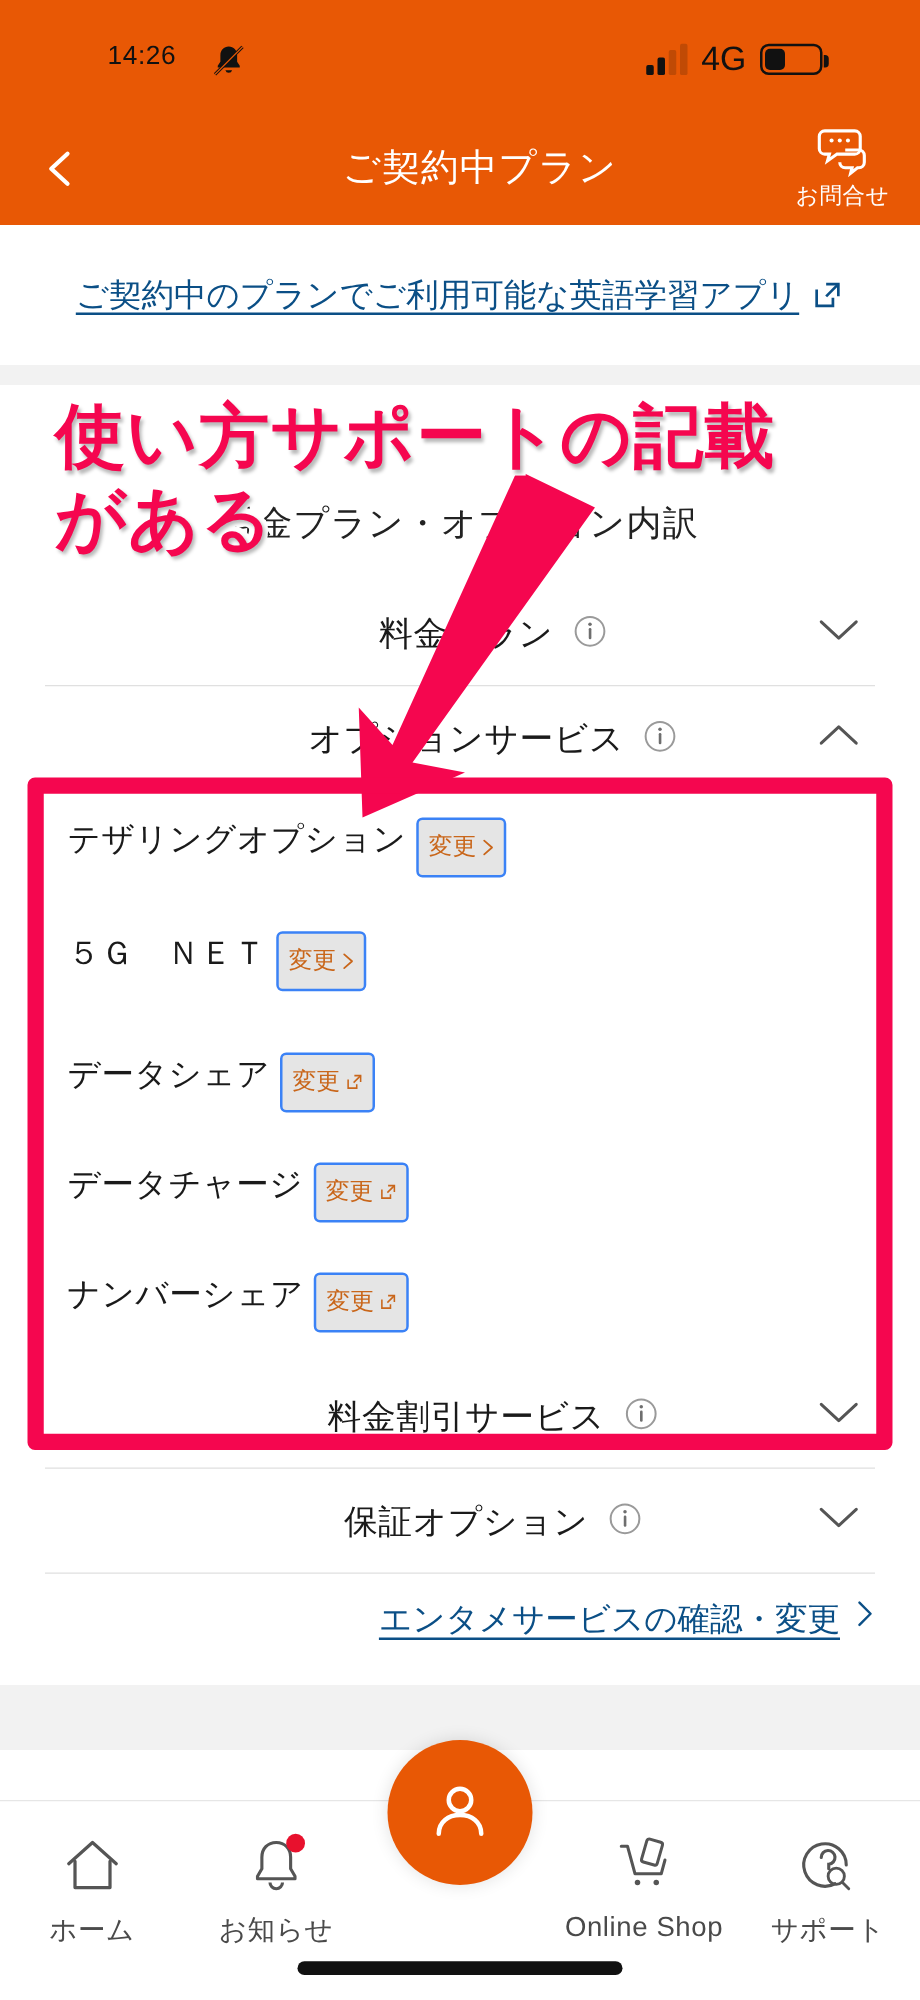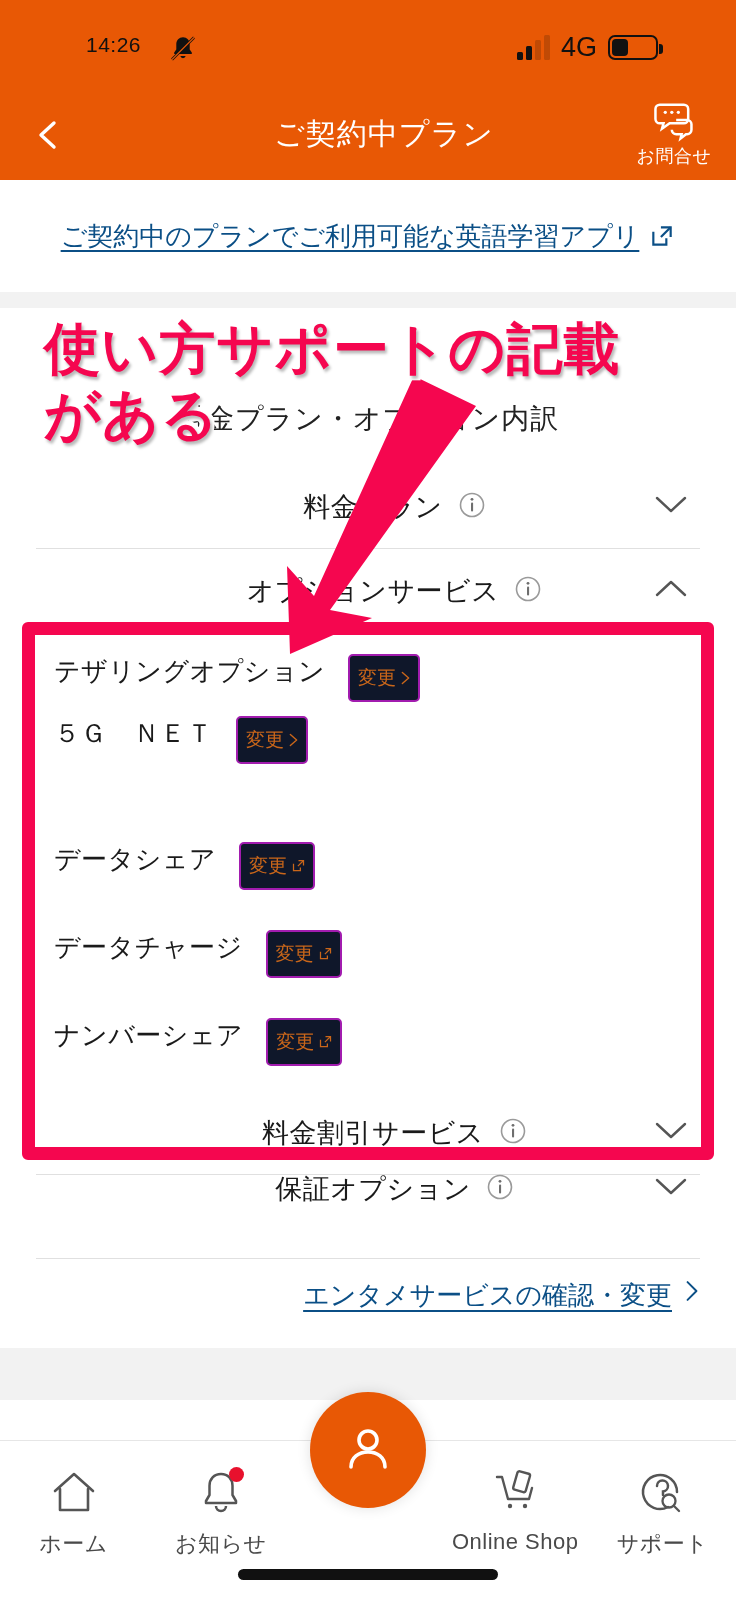--- a/index.html
+++ b/index.html
@@ -129,24 +129,24 @@
 
   .opt-row {
     position: absolute; left: 0; width: 736px; height: 48px;
     display: flex; 
   }
   .opt-name {
     margin-left: 54px; font-size: 26px; color: #1a1a1a;
     letter-spacing: 0.5px;
   }
   .chg-btn {
-    margin-left: 23px;
+    margin-left: 8px;
     display: inline-flex; align-items: center; gap: 4px;
-    border: 2px solid #a21caf; border-radius: 5px;
-    color: #c9661a; background: #0f172a;
+    border: 2px solid #3b82f6; border-radius: 5px;
+    color: #c9661a; background: #e5e5e5;
     font-size: 19px; line-height: 1;
     padding: 6px 7px 7px 8px;
     cursor: pointer;
   }
 
   .entame-link {
     position: absolute; right: 36px; top: 1278px;
     display: flex; align-items: flex-start; gap: 12px;
     color: #0b4f86; font-size: 26px; cursor: pointer;
   }
@@ -309,21 +309,21 @@
   <div class="opt-row" style="top:654px">
     <span class="opt-name">テザリングオプション</span>
     <span class="chg-btn">
       <span>変更</span>
       <svg viewBox="0 0 14 20" width="11" height="16">
         <polyline points="3,3 11,10 3,17" fill="none" stroke="#c9661a" stroke-width="1.8" stroke-linecap="round" stroke-linejoin="round"></polyline>
       </svg>
     </span>
   </div>
 
-  <div class="opt-row" style="top:716px">
+  <div class="opt-row" style="top:745px">
     <span class="opt-name">５Ｇ　ＮＥＴ</span>
     <span class="chg-btn">
       <span>変更</span>
       <svg viewBox="0 0 14 20" width="11" height="16">
         <polyline points="3,3 11,10 3,17" fill="none" stroke="#c9661a" stroke-width="1.8" stroke-linecap="round" stroke-linejoin="round"></polyline>
       </svg>
     </span>
   </div>
 
   <div class="opt-row" style="top:842px">
@@ -372,21 +372,21 @@
       </svg>
     </span>
     <span class="chev">
       <svg viewBox="0 0 34 22" width="34" height="22">
         <polyline points="3,4 17,17 31,4" fill="none" stroke="#555" stroke-width="2.4" stroke-linecap="round" stroke-linejoin="round"></polyline>
       </svg>
     </span>
   </div>
   <div class="divider" style="top:1174px"></div>
 
-  <div class="acc-row" style="top:1148px">
+  <div class="acc-row" style="top:1176px">
     <span class="label">保証オプション</span>
     <span class="info-ico">
       <svg viewBox="0 0 26 26" width="26" height="26">
         <circle cx="13" cy="13" r="11.5" fill="none" stroke="#9a9a9a" stroke-width="1.6"></circle>
         <circle cx="13" cy="7.3" r="1.4" fill="#6e6e6e"></circle>
         <rect x="12" y="10.4" width="2.1" height="9" rx="1" fill="#6e6e6e"></rect>
       </svg>
     </span>
     <span class="chev">
       <svg viewBox="0 0 34 22" width="34" height="22">

